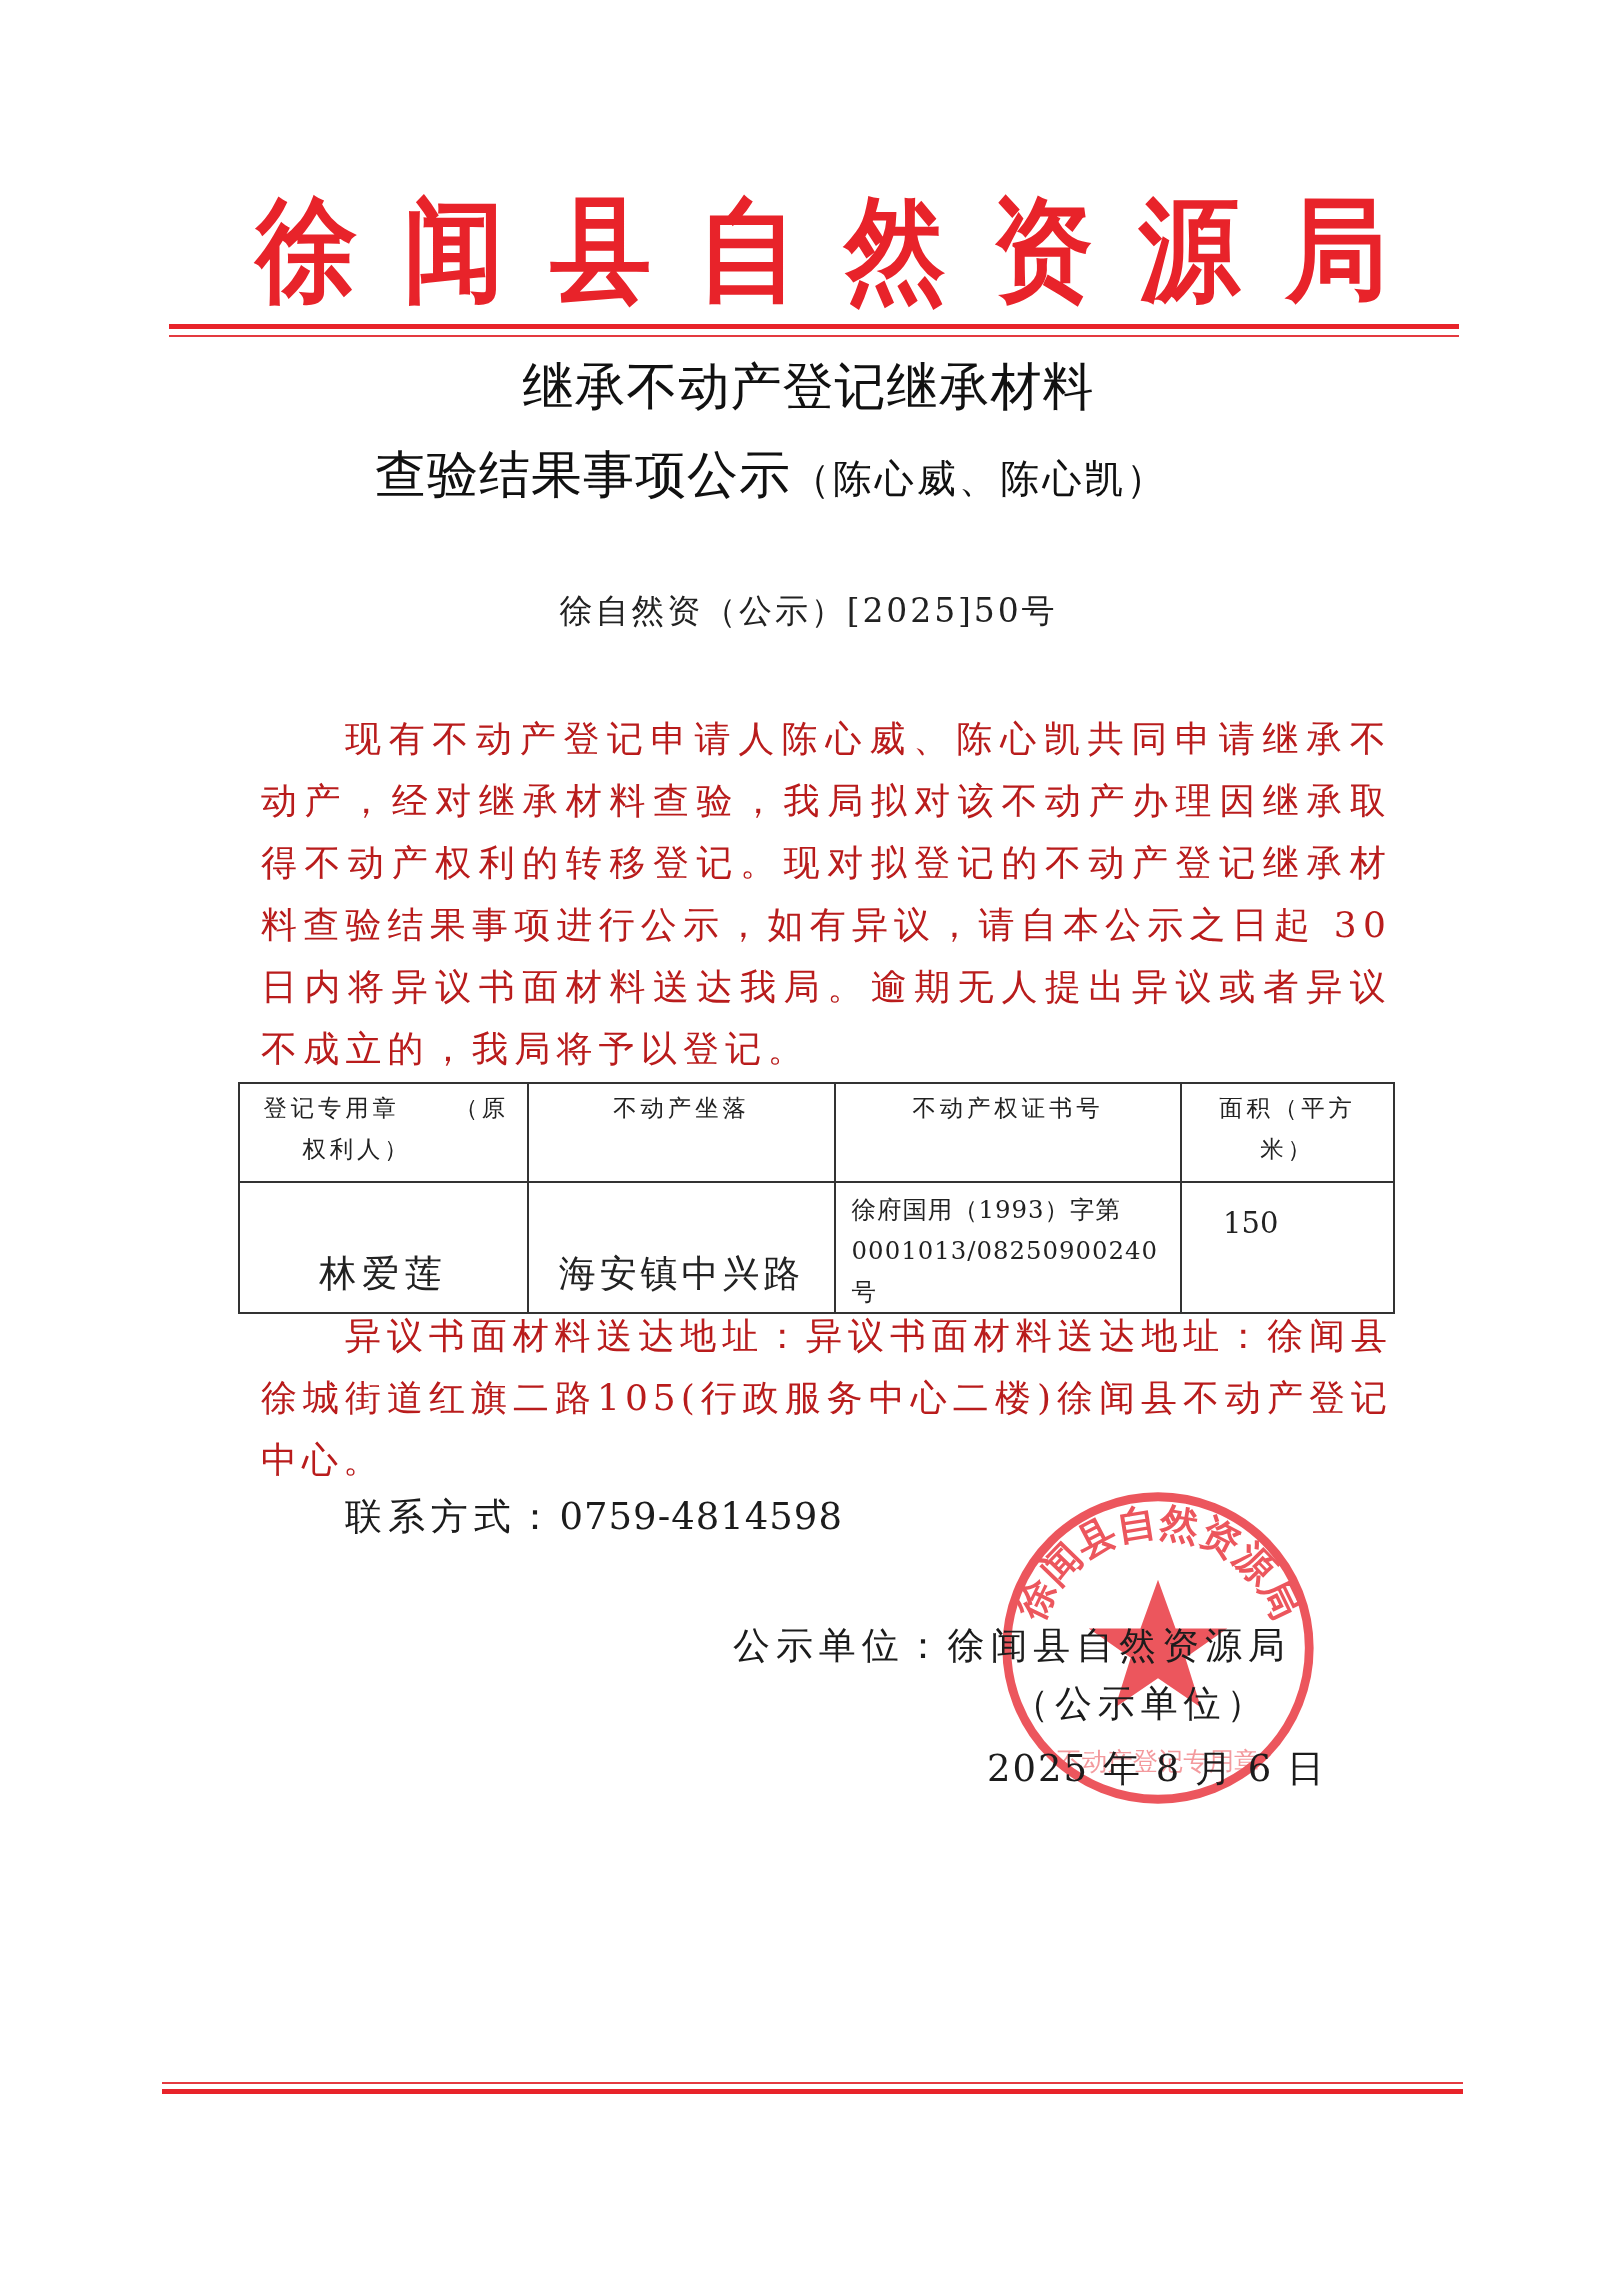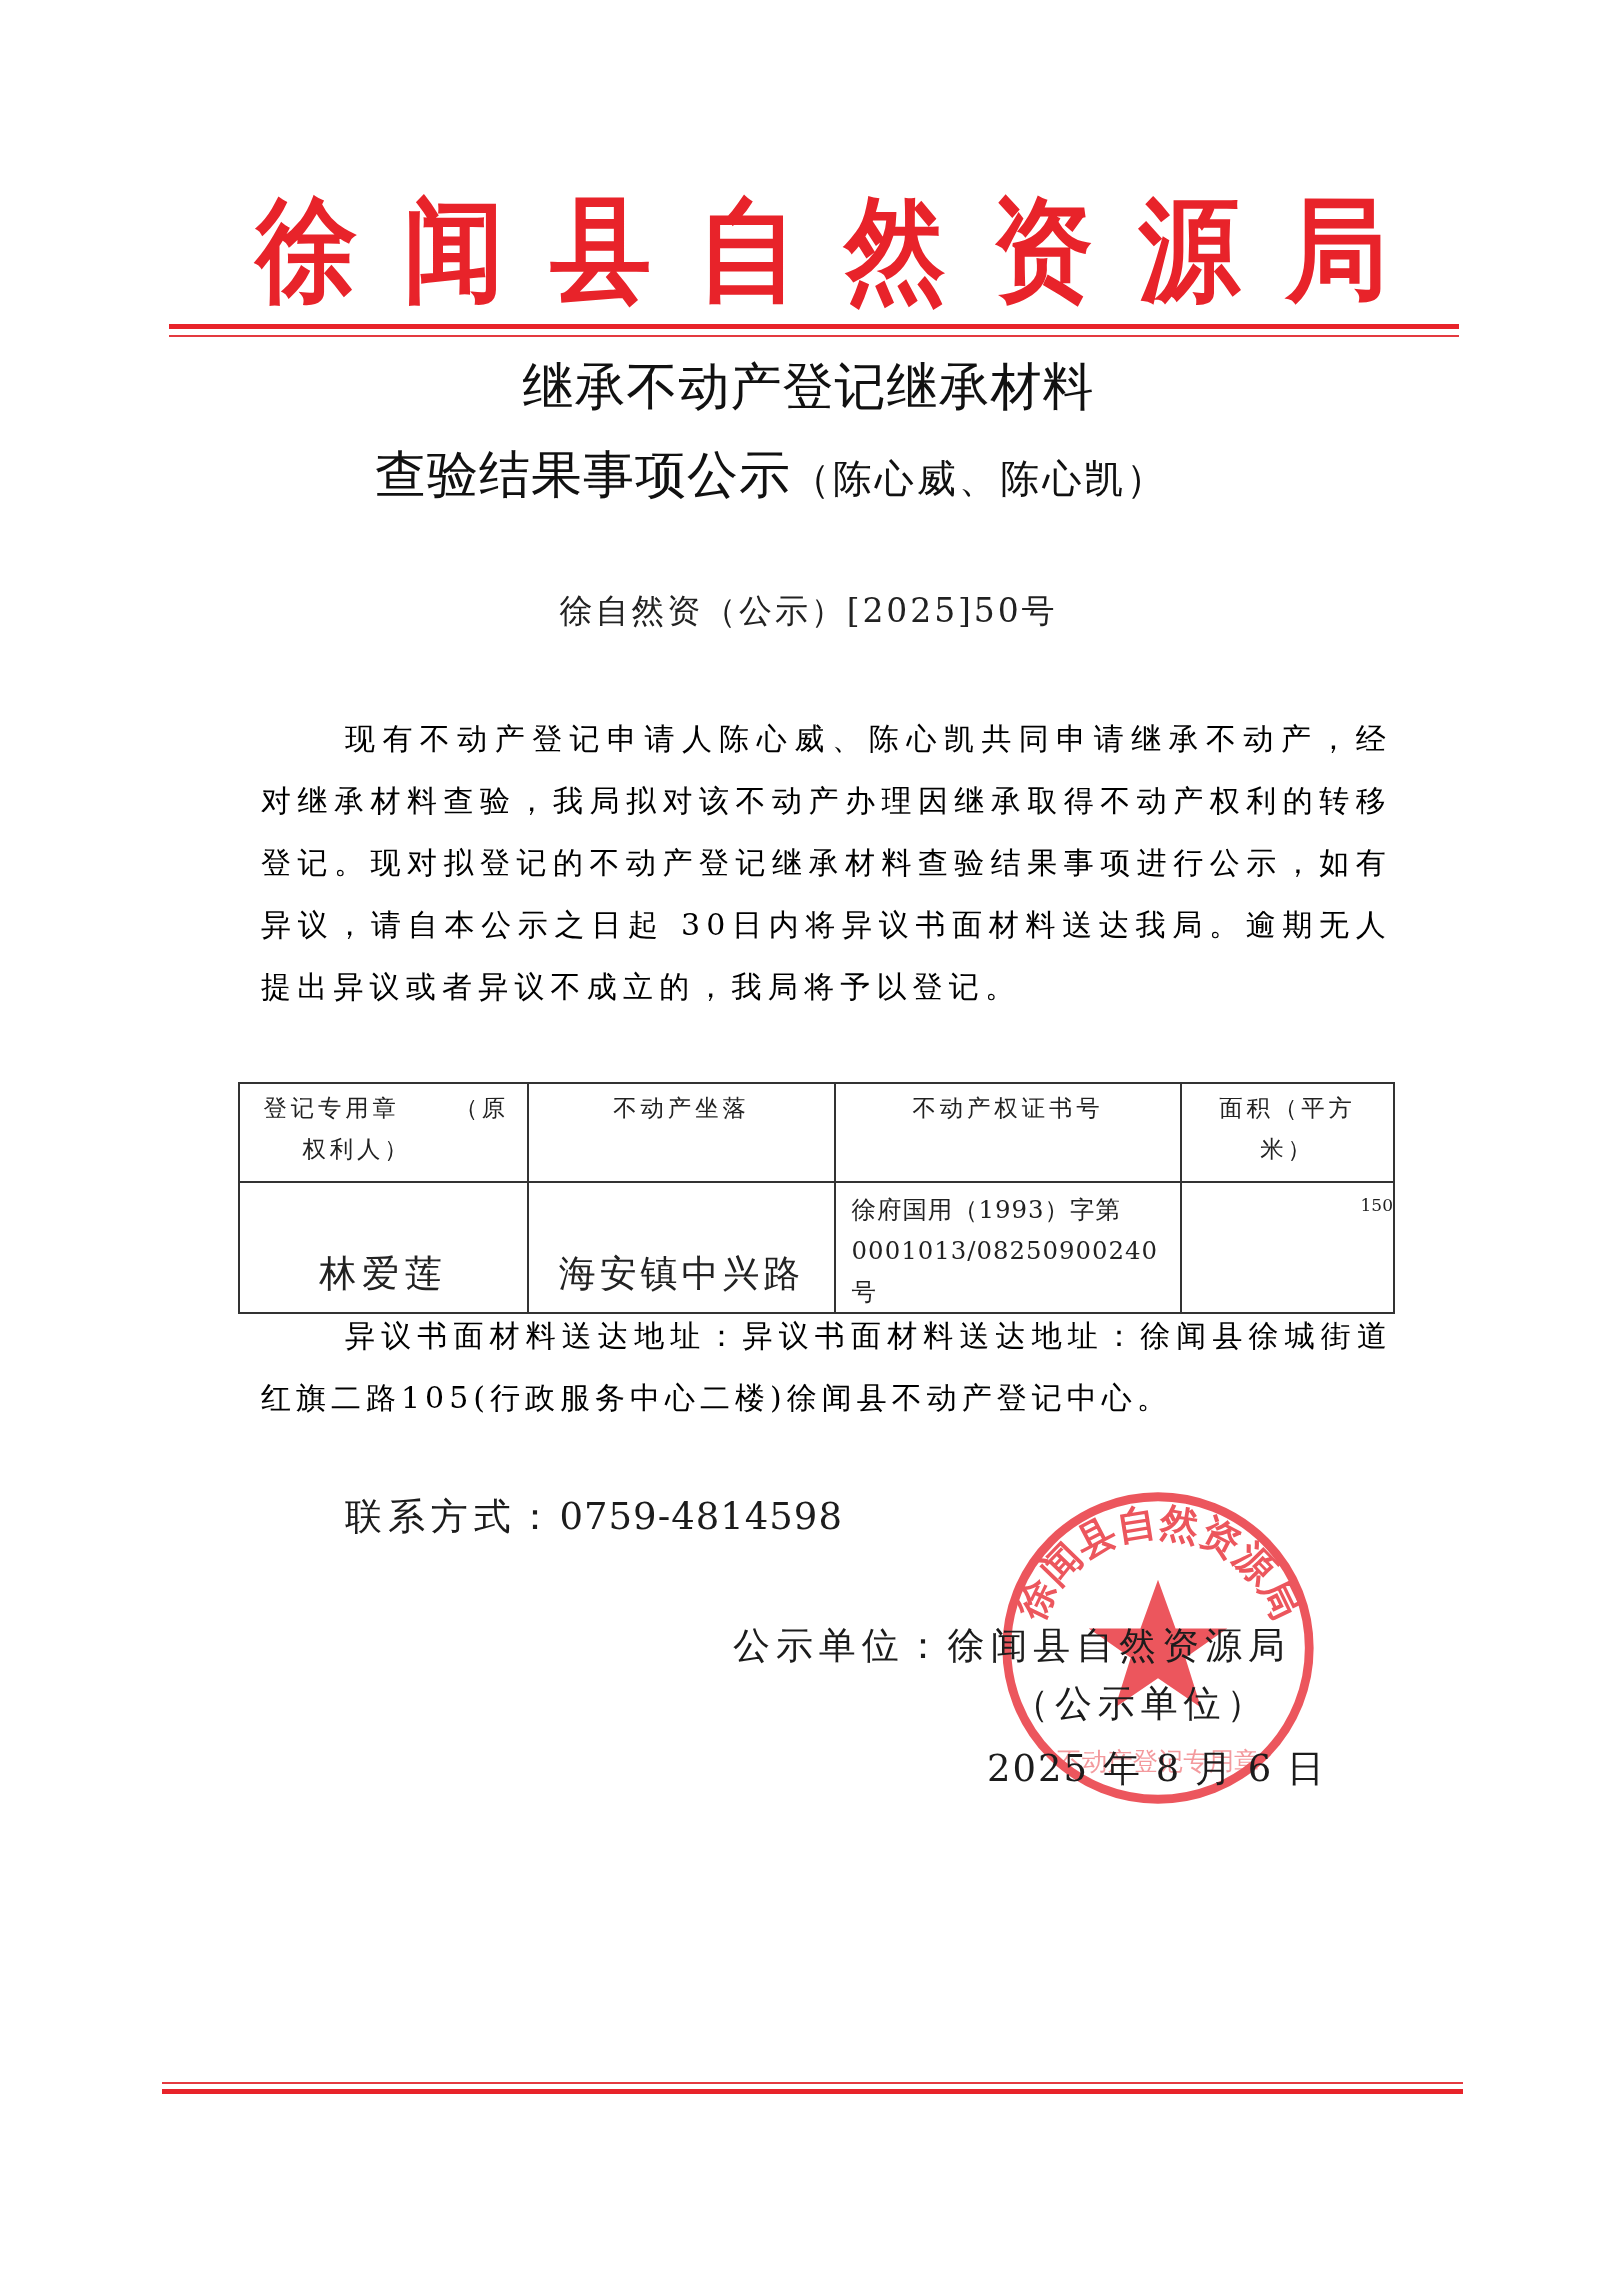--- a/index.html
+++ b/index.html
@@ -19,35 +19,35 @@
   .doc-title { position:absolute; left:0; width:1617px; text-align:center;
                font-family:"DejaVu Sans","Liberation Sans",sans-serif;
                font-size:51px; color:#111; letter-spacing:1px; }
   .doc-title .names { font-family:"DejaVu Serif","Liberation Serif",serif;
                       font-size:39px; font-weight:normal; letter-spacing:2.9px; }
 
   .doc-no { position:absolute; left:0; width:1617px; text-align:center; top:589px;
             font-size:33px; letter-spacing:2.9px; color:#222; }
 
   
-  .para { position:absolute; left:261px; width:1131px; font-size:30px;
-          line-height:62px; letter-spacing:6.2px; text-align:justify; color:#000000; }
+  .para { position:absolute; left:261px; width:1131px; font-size:36px;
+          line-height:62px; letter-spacing:6.2px; text-align:justify; color:#b91c1c; }
   .indent { text-indent:84px; }
 
   
   table.notice { position:absolute; left:238px; top:1082px; border-collapse:collapse;
                  font-family:"DejaVu Serif","Liberation Serif",serif; color:#222; }
   table.notice td, table.notice th { border:2px solid #333; vertical-align:top;
                  font-weight:normal; padding:0; }
   th .hcell { font-size:23.4px; line-height:41px; letter-spacing:3.9px; padding:3.9px 13.7px 0 13.7px;
               text-align:center; }
   th.c1 .hcell { text-align:left; padding-left:23.4px; }
   td .big { font-size:37px; letter-spacing:5.9px; text-align:center; padding-top:21.5px;margin-top:44px; }
   td .small { font-size:24.4px; line-height:41px; letter-spacing:1px; padding:5.9px 13.7px 0 15.6px; }
-  td .num { font-size:17px; text-align:right; padding:12px 0 0 41px; }
+  td .num { font-size:29px; text-align:left; padding:23px 0 0 41px; }
 
   
   .stamp { position:absolute; left:997px; top:1487px; width:322px; height:322px;
            pointer-events:none; opacity:0.82; }
 
   .sig { position:absolute; font-size:37px; letter-spacing:5.9px; color:#1c1c1c; }
 </style>
 </head>
 <body>
 

